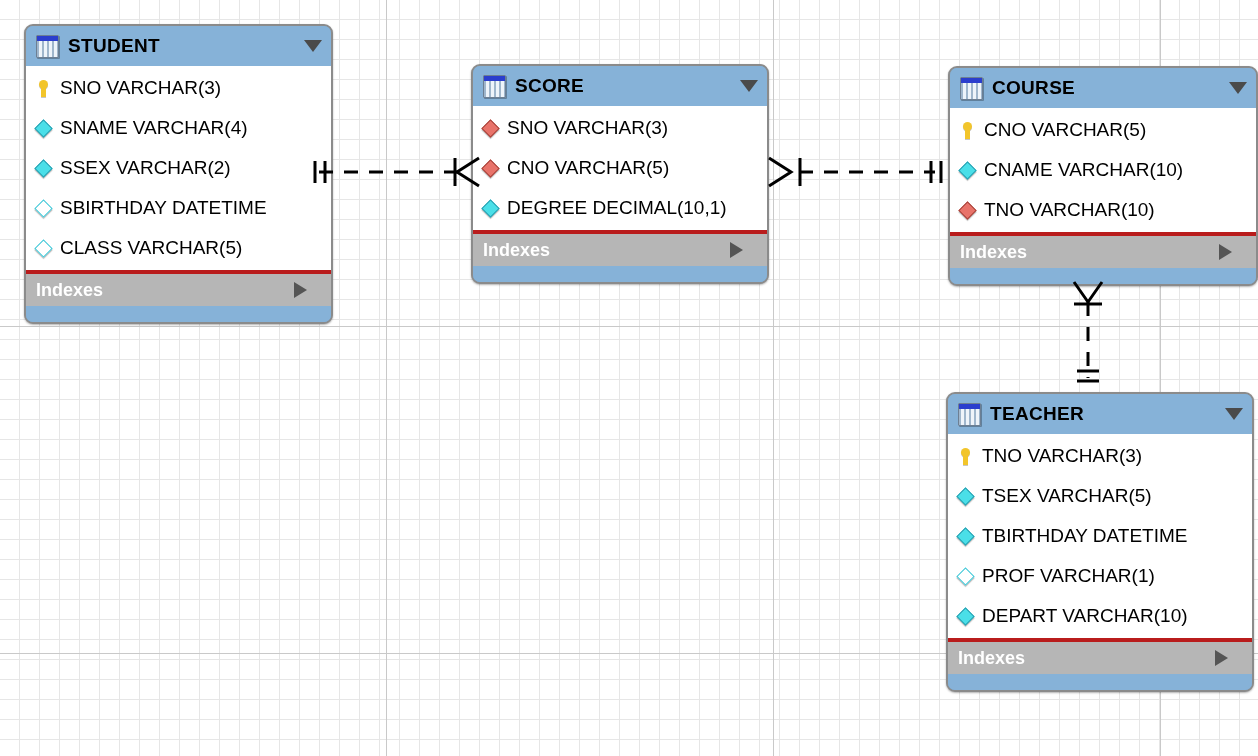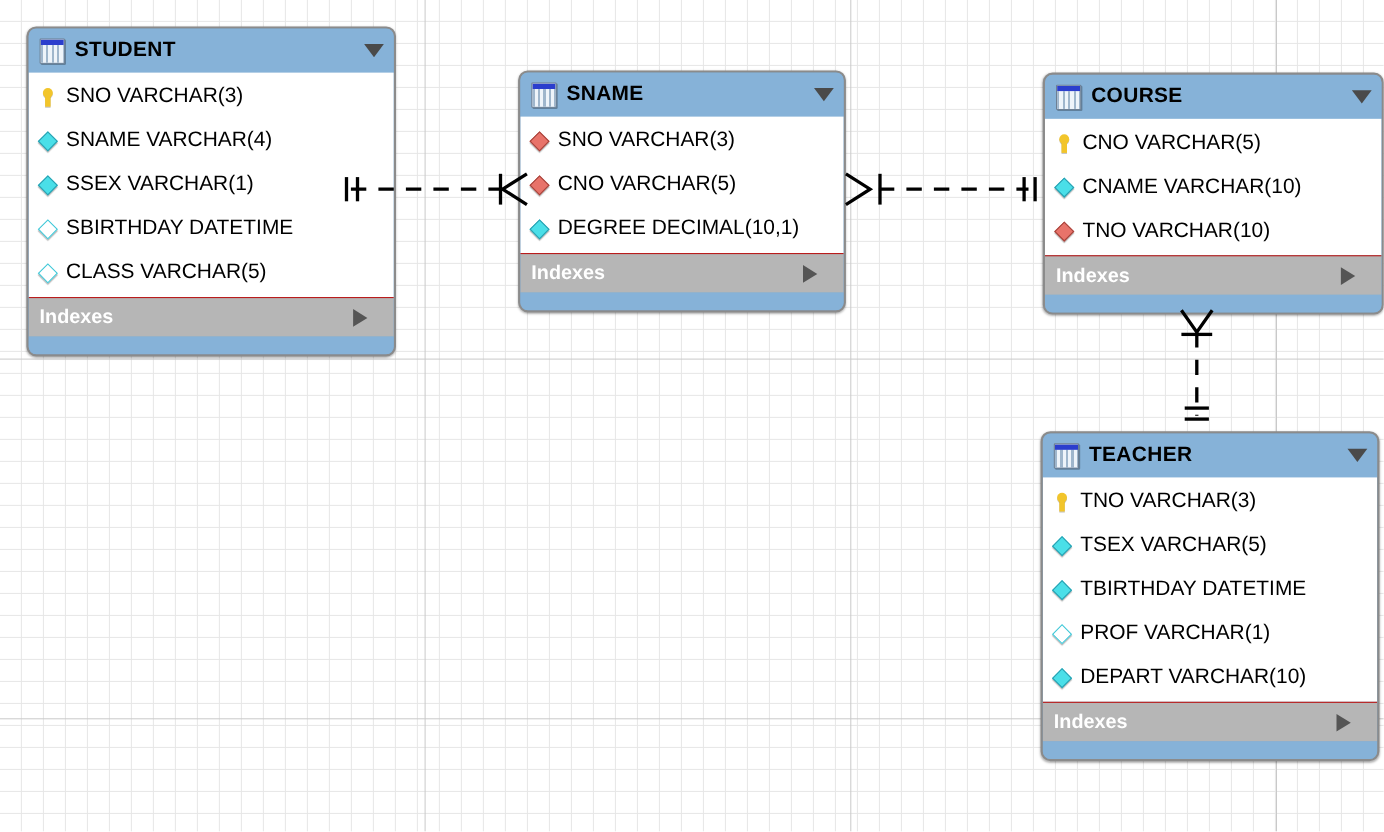--- a/index.html
+++ b/index.html
@@ -161,21 +161,21 @@
     transform: rotate(45deg);
     box-shadow: 1px 1px 1px rgba(0,0,0,0.30);
   }
   .ic-cyan::before   { background: #4adfe8; border: 1px solid #2a9fb0; }
   .ic-hollow::before { background: #ffffff; border: 1px solid #3fc8d8; }
   .ic-red::before    { background: #e8736a; border: 1px solid #a6443c; }
 
   .tbl-indexes {
     height: 36px;
     background: #b6b6b6;
-    border-top: 1px solid #b91c1c;
+    border-top: 4px solid #b91c1c;
     display: flex;
     align-items: center;
     padding: 0 24px 0 10px;
     box-sizing: border-box;
   }
   .idx-label {
     flex: 1 1 auto;
     font-size: 18px;
     font-weight: bold;
     color: #ffffff;
@@ -190,59 +190,59 @@
   .rel {
     position: absolute;
   }
   .rel svg { display: block; overflow: visible; }
 </style>
 </head>
 <body>
 
 <div id="canvas">
 
-  <div class="table-box" style="left:24px; top:24px; width:336px;">
+  <div class="table-box" style="left:24px; top:24px; width:309px;">
     <div class="tbl-header">
       <span class="tbl-icon"></span>
       <span class="tbl-title">STUDENT</span>
       <span class="caret-down"></span>
     </div>
     <div class="tbl-columns">
       <div class="col-row">
         <span class="ic ic-key"></span>
         <span class="col-label">SNO VARCHAR(3)</span>
       </div>
       <div class="col-row">
         <span class="ic ic-diamond ic-cyan"></span>
         <span class="col-label">SNAME VARCHAR(4)</span>
       </div>
       <div class="col-row">
         <span class="ic ic-diamond ic-cyan"></span>
-        <span class="col-label">SSEX VARCHAR(1)</span>
+        <span class="col-label">SSEX VARCHAR(2)</span>
       </div>
       <div class="col-row">
         <span class="ic ic-diamond ic-hollow"></span>
         <span class="col-label">SBIRTHDAY DATETIME</span>
       </div>
       <div class="col-row">
         <span class="ic ic-diamond ic-hollow"></span>
         <span class="col-label">CLASS VARCHAR(5)</span>
       </div>
     </div>
     <div class="tbl-indexes">
       <span class="idx-label">Indexes</span>
       <span class="caret-right"></span>
     </div>
     <div class="tbl-footer"></div>
   </div>
 
   <div class="table-box" style="left:471px; top:64px; width:298px;">
     <div class="tbl-header">
       <span class="tbl-icon"></span>
-      <span class="tbl-title">SNAME</span>
+      <span class="tbl-title">SCORE</span>
       <span class="caret-down"></span>
     </div>
     <div class="tbl-columns">
       <div class="col-row">
         <span class="ic ic-diamond ic-red"></span>
         <span class="col-label">SNO VARCHAR(3)</span>
       </div>
       <div class="col-row">
         <span class="ic ic-diamond ic-red"></span>
         <span class="col-label">CNO VARCHAR(5)</span>

